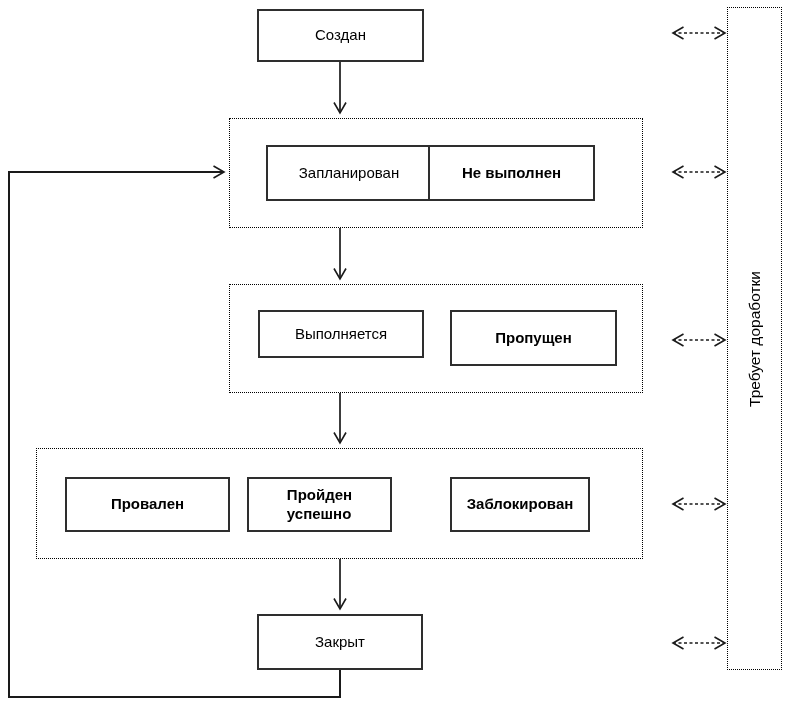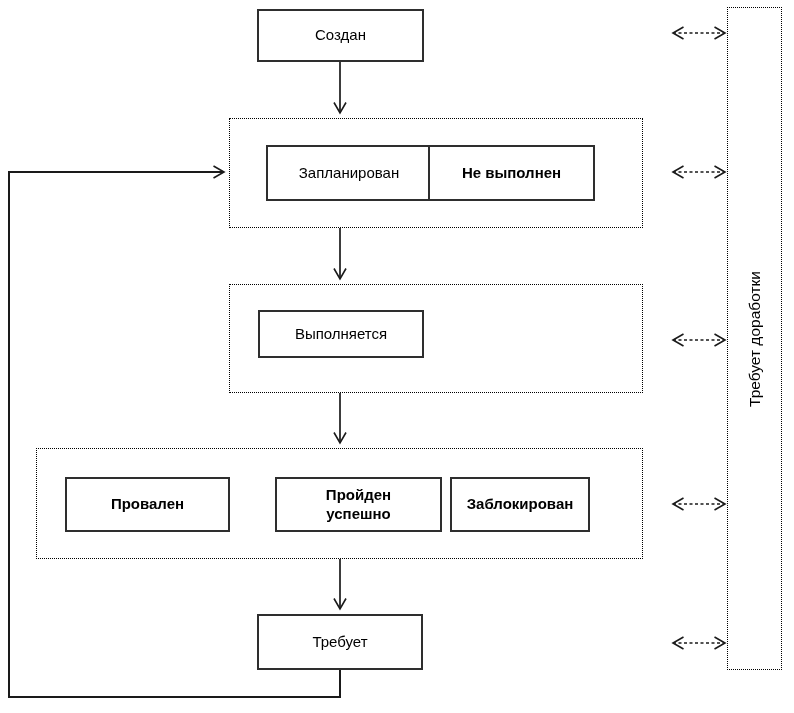--- a/index.html
+++ b/index.html
@@ -25,21 +25,21 @@
   .node {
     position: absolute;
     box-sizing: border-box;
     border: 2px solid #2e2e2e;
     background: #ffffff;
     display: flex;
     align-items: center;
     justify-content: center;
     font-size: 15px;
     color: #000000;
-    text-align: center;
+    text-align: left;
     line-height: 1.25;
     z-index: 2;
   }
   .node span { white-space: pre-line; }
   .node.bold { font-weight: 700; }
   .group {
     position: absolute;
     box-sizing: border-box;
     border: 1.5px dotted #000000;
     background: transparent;
@@ -98,34 +98,37 @@
     <span>Запланирован</span>
   </div>
   <div class="node bold" style="left:428px; top:145px; width:167px; height:56px;">
     <span>Не выполнен</span>
   </div>
 
   <div class="group" style="left:229px; top:284px; width:414px; height:109px;"></div>
   <div class="node" style="left:258px; top:310px; width:166px; height:48px;">
     <span>Выполняется</span>
   </div>
+  <div class="node bold" style="left:450px; top:310px; width:167px; height:56px;">
+    <span>Пропущен</span>
+  </div>
 
   <div class="group" style="left:36px; top:448px; width:607px; height:111px;"></div>
   <div class="node bold" style="left:65px; top:477px; width:165px; height:55px;">
     <span>Провален</span>
   </div>
-  <div class="node bold" style="left:275px; top:477px; width:167px; height:55px;">
+  <div class="node bold" style="left:247px; top:477px; width:145px; height:55px;">
     <span>Пройден
 успешно</span>
   </div>
   <div class="node bold" style="left:450px; top:477px; width:140px; height:55px;">
     <span>Заблокирован</span>
   </div>
 
   <div class="node" style="left:257px; top:614px; width:166px; height:56px;">
-    <span>Требует</span>
+    <span>Закрыт</span>
   </div>
 
   <div class="rework" style="left:727px; top:7px; width:55px; height:663px;">
     <span>Требует доработки</span>
   </div>
 
 </div>
 
 </body></html>

